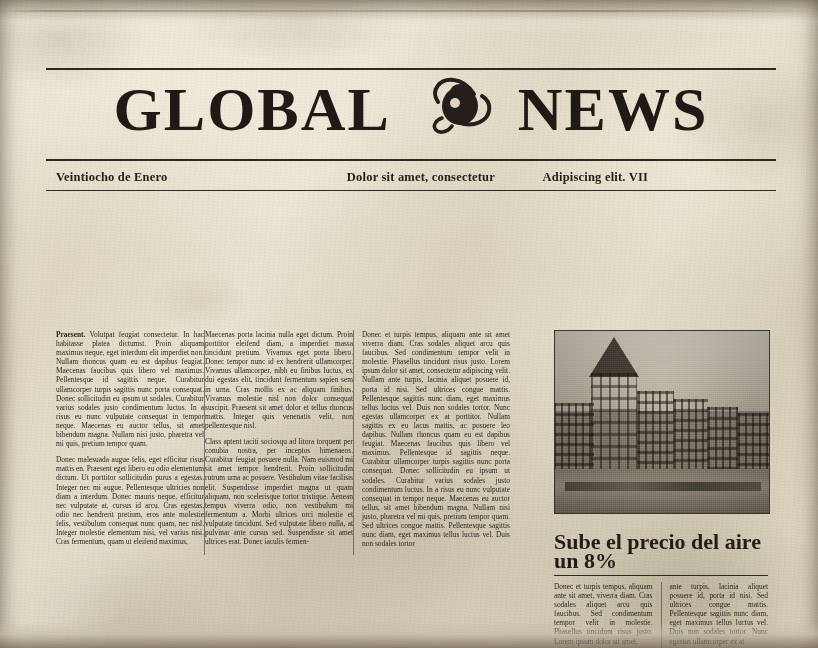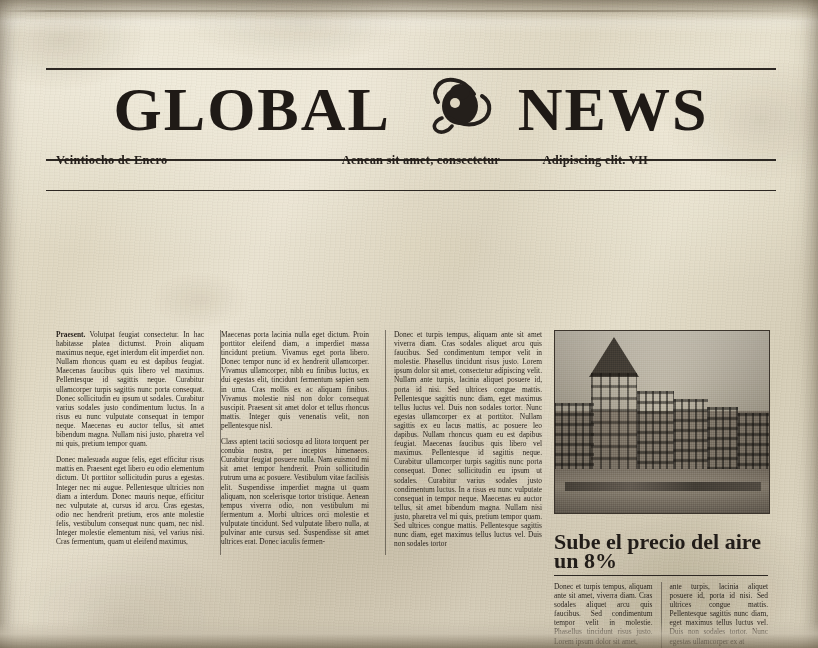--- a/index.html
+++ b/index.html
@@ -110,21 +110,21 @@
   #logo {
     display: inline-block;
     width: 92px;
     height: 62px;
     vertical-align: -4px;
     position: relative;
   }
   #masthead-bottom-rule { position: absolute; top: 159px; left: 0; right: 0; }
   #dateline {
     position: absolute;
-    top: 149px; left: 0; right: 0;
+    top: 166px; left: 0; right: 0;
     height: 22px;
     display: flex;
     align-items: center;
     font-size: 12.5px;
     font-weight: bold;
     letter-spacing: 0.2px;
   }
   #dateline .left { flex: 0 0 33.33%; text-align: left; padding-left: 10px; }
   #dateline .mid { flex: 0 0 33.33%; text-align: center; }
   #dateline .right { flex: 0 0 33.33%; text-align: left; padding-right: 8px; }
@@ -134,21 +134,21 @@
   #body-area {
     position: absolute;
     top: 330px;
     left: 10px;
     width: 712px;
     display: flex;
     gap: 0;
   }
   .col {
     width: 148px;
-    padding-right: 16px;
+    padding-right: 0;
     border-right: 1px solid rgba(45,40,35,0.55);
   }
   .col.last { border-right: none; margin-left: 8px; }
   .col p, .col div.para {
     margin: 0 0 7px 0;
     font-size: 7.4px;
     line-height: 9.1px;
     text-align: justify;
     text-justify: inter-word;
     color: #2a241f;
@@ -287,21 +287,21 @@
           </svg>
         </span>
         <span class="word">NEWS</span>
       </div>
     </div>
 
     <div class="rule" id="masthead-bottom-rule"></div>
 
     <div id="dateline">
       <div class="left">Veintiocho de Enero</div>
-      <div class="mid">Aenean sit amet, consectetur</div>
+      <div class="mid">Dolor sit amet, consectetur</div>
       <div class="right">Adipiscing elit. VII</div>
     </div>
 
     <div class="rule thin" id="dateline-rule"></div>
 
     <div id="body-area">
       <div class="col">
         <div class="para"><span class="lead">Praesent.</span> <span>Volutpat feugiat consectetur. In hac habitasse platea dictumst. Proin aliquam maximus neque, eget interdum elit imperdiet non. Nullam rhoncus quam eu est dapibus feugiat. Maecenas faucibus quis libero vel maximus. Pellentesque id sagittis neque. Curabitur ullamcorper turpis sagittis nunc porta consequat. Donec sollicitudin eu ipsum ut sodales. Curabitur varius sodales justo condimentum luctus. In a risus eu nunc vulputate consequat in tempor neque. Maecenas eu auctor tellus, sit amet bibendum magna. Nullam nisi justo, pharetra vel mi quis, pretium tempor quam.</span></div>
         <div class="para">Donec malesuada augue felis, eget efficitur risus mattis en. Praesent eget libero eu odio elementum dictum. Ut porttitor sollicitudin purus a egestas. Integer nec mi augue. Pellentesque ultricies non diam a interdum. Donec mauris neque, efficitur nec vulputate at, cursus id arcu. Cras egestas, odio nec hendrerit pretium, eros ante molestie felis, vestibulum consequat nunc quam, nec nisl. Integer molestie elementum nisi, vel varius nisi. Cras fermentum, quam ut eleifend maximus,</div>
       </div>

